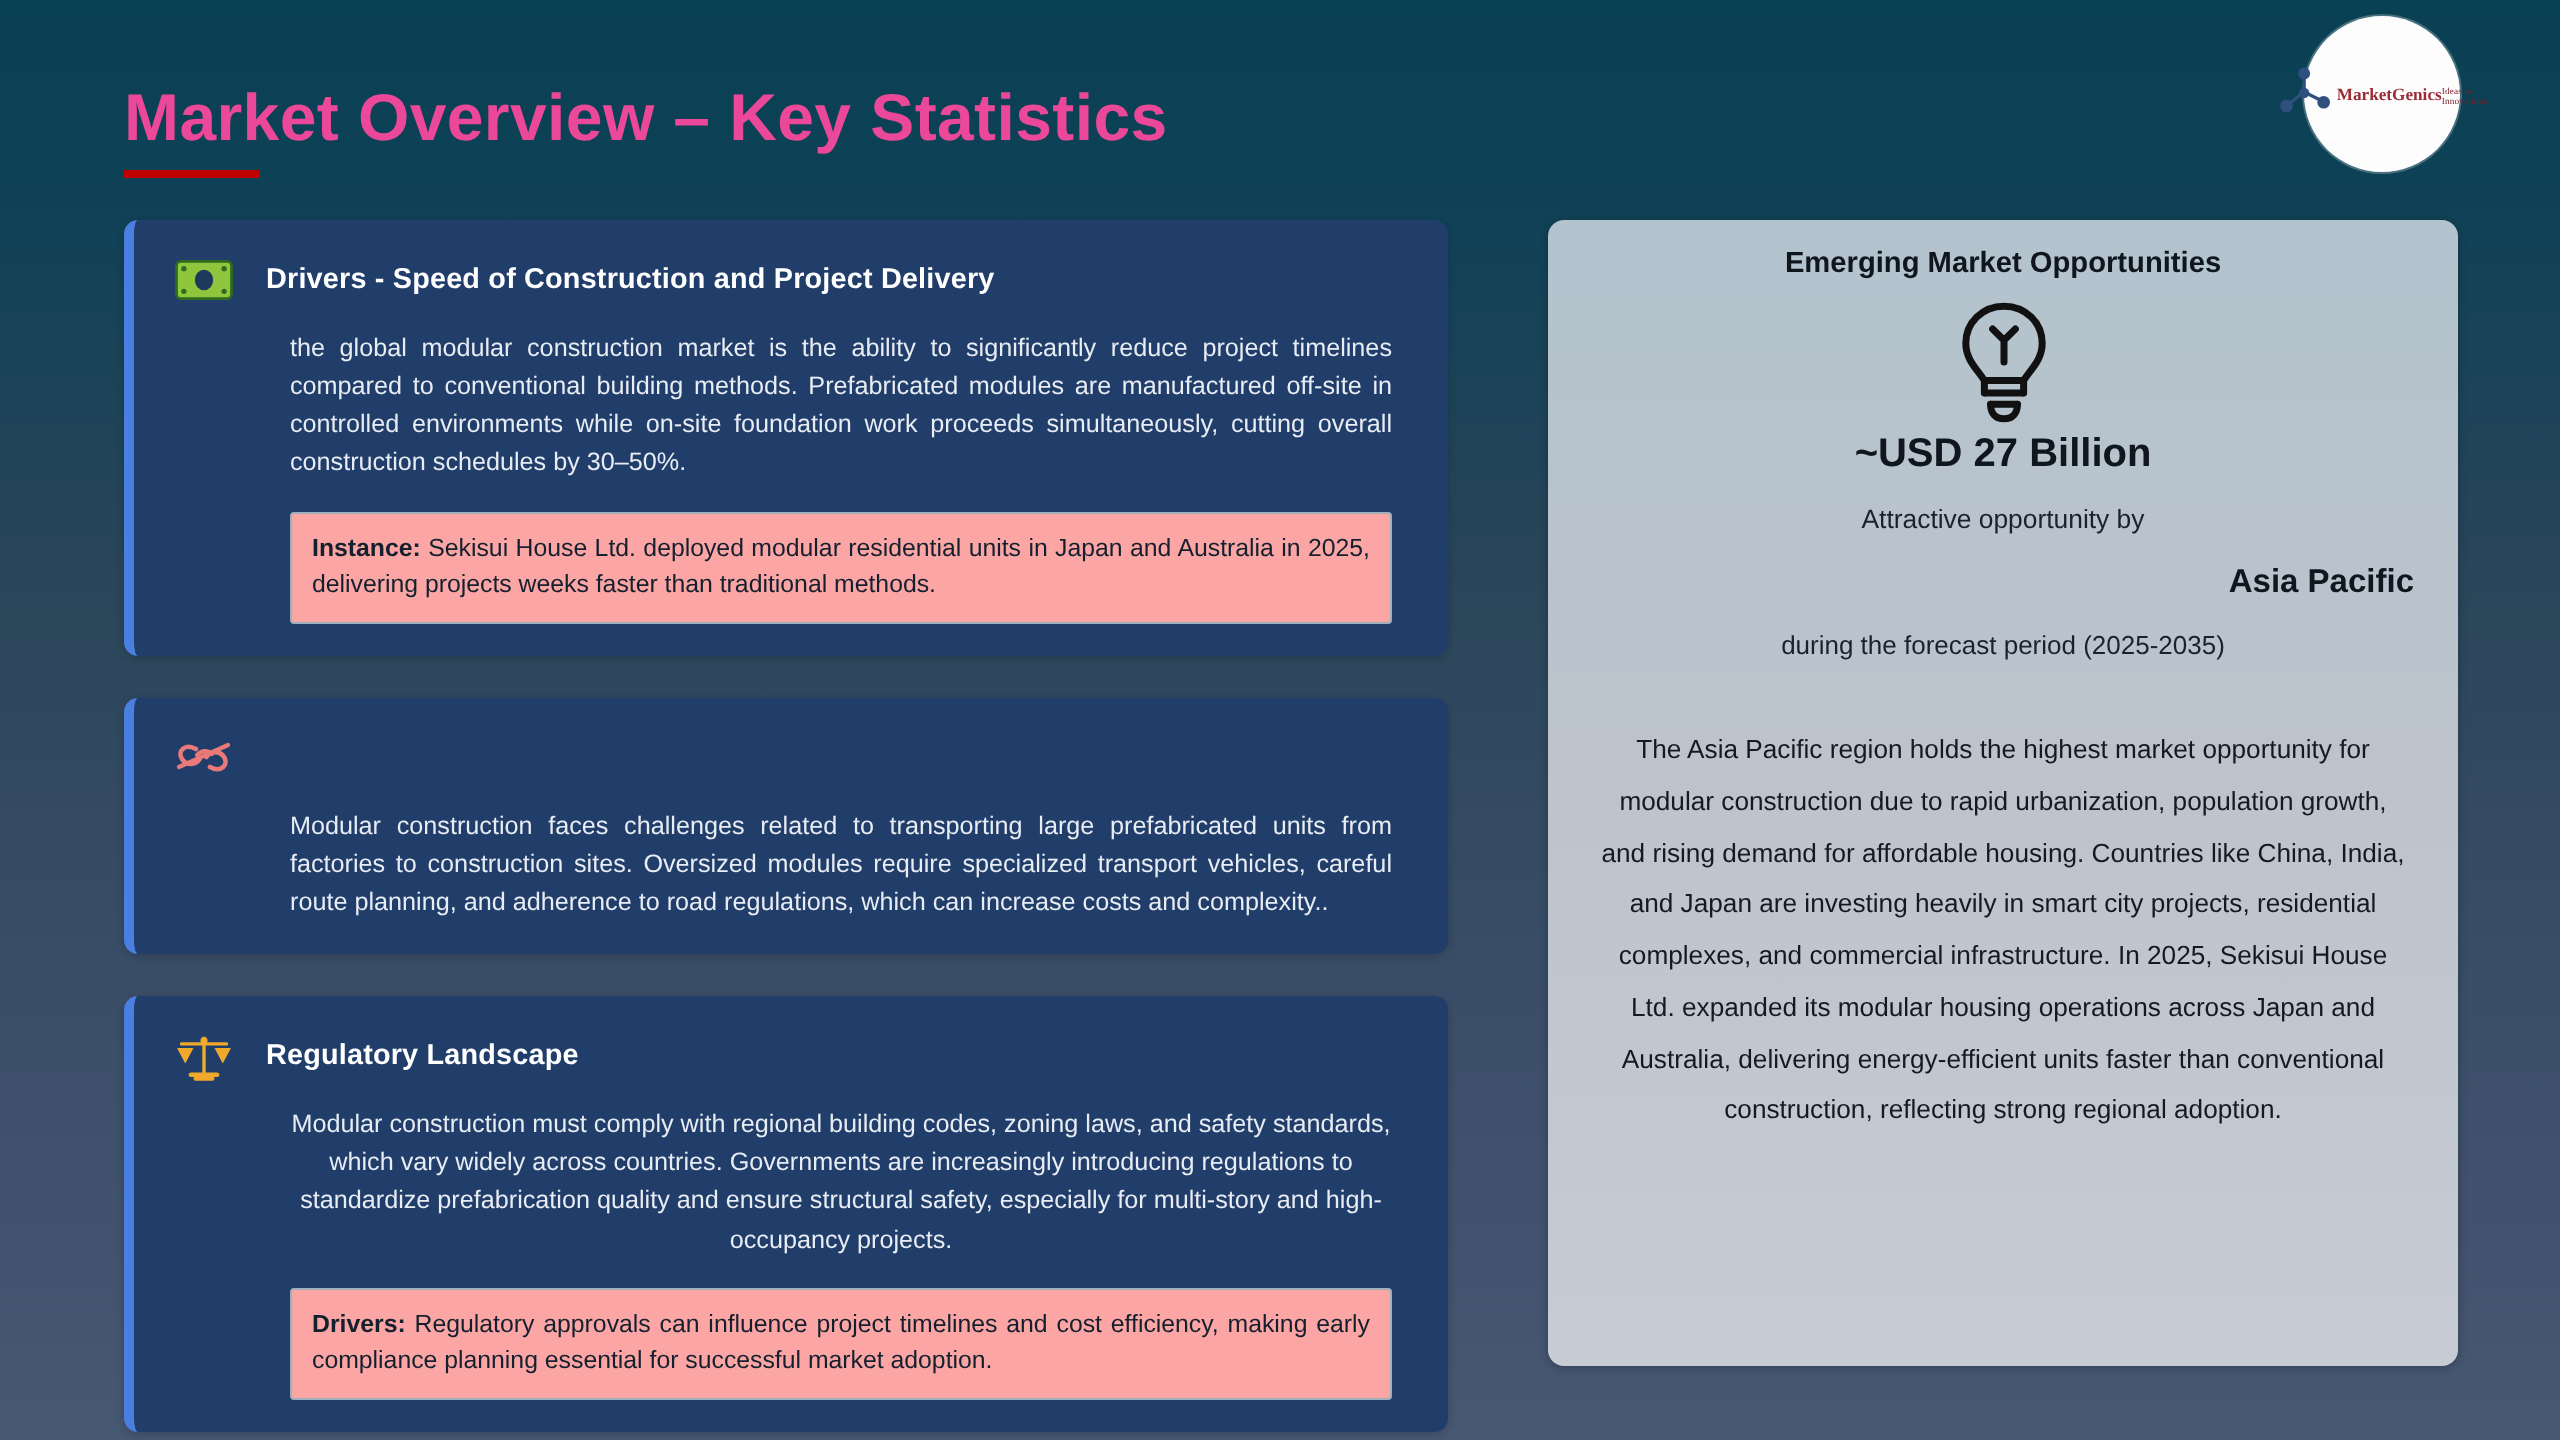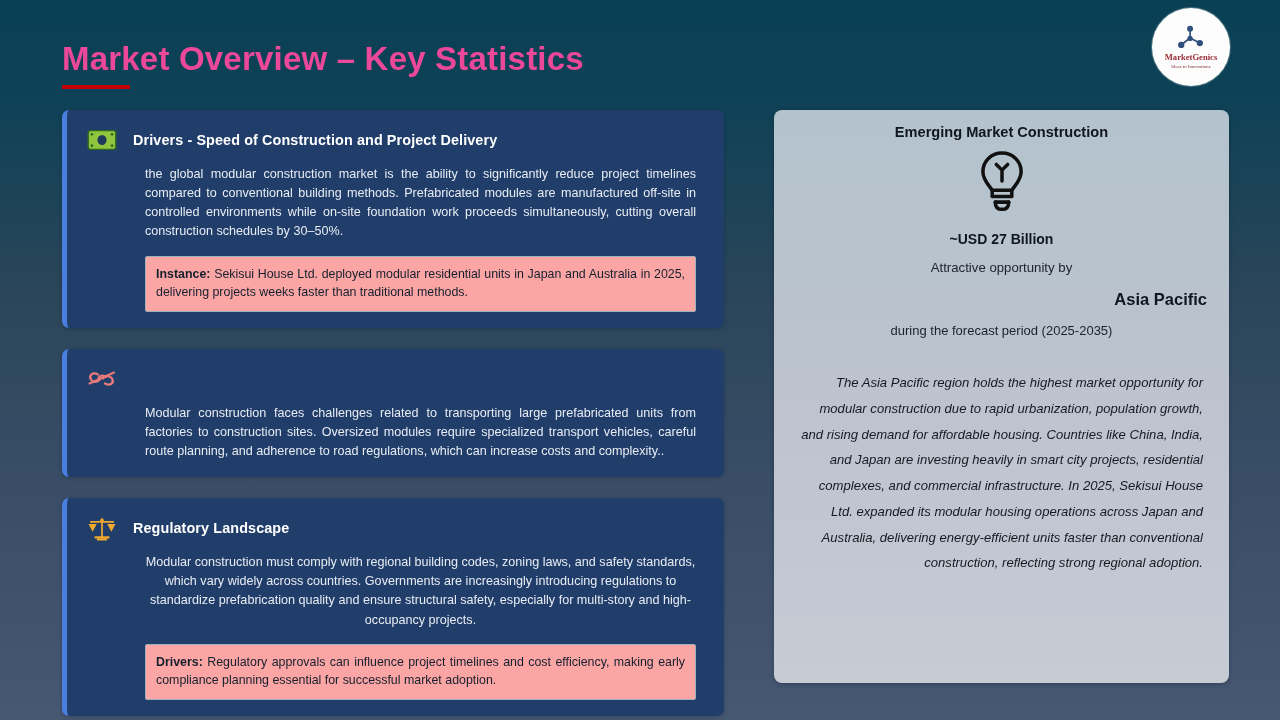--- a/index.html
+++ b/index.html
@@ -47,21 +47,21 @@
   
   .logo-badge {
     position: absolute;
     right: 50px;
     top: 8px;
     width: 78px;
     height: 78px;
     border-radius: 50%;
     background: #fdfdfd;
     display: flex;
-    flex-direction: column;
+    flex-direction: row;
     align-items: center;
     justify-content: center;
     box-shadow: 0 0 0 1px rgba(255,255,255,0.25);
   }
   .logo-mark { width: 30px; height: 26px; display: block; margin-bottom: 2px; }
   .logo-name {
     font-size: 8.6px;
     font-weight: bold;
     color: #9c2b35;
     font-family: "Liberation Serif", serif;
@@ -163,24 +163,23 @@
   }
   .rp-icon-wrap {
     display: flex;
     justify-content: center;
     align-items: center;
     height: 68px;
     margin-top: 8px;
   }
   .rp-value {
     text-align: center;
-    font-size: 14px;
+    font-size: 20px;
     font-weight: bold;
     color: #10161d;
-    margin-top: 15px;
   }
   .rp-sub {
     text-align: center;
     font-size: 13.2px;
     color: #1b222b;
     margin-top: 13px;
   }
   .rp-region {
     text-align: right;
     font-size: 16.5px;
@@ -188,27 +187,26 @@
     color: #10161d;
     margin-top: 15px;
   }
   .rp-period {
     text-align: center;
     font-size: 13px;
     color: #1b222b;
     margin-top: 14px;
   }
   .rp-para {
-    text-align: right;
+    text-align: center;
     font-size: 13.1px;
     line-height: 1.97;
     color: #141a22;
     margin-top: 32px;
     padding: 0 4px;
-    font-style: italic;
   }
 </style>
 </head>
 <body>
 
 <div class="page-title">Market Overview – Key Statistics</div>
 <div class="title-rule"></div>
 
 <div class="logo-badge">
   <span class="logo-mark">
@@ -285,21 +283,21 @@
     <div class="card-body nojust">Modular construction must comply with regional building codes, zoning laws, and safety standards, which vary widely across countries. Governments are increasingly introducing regulations to standardize prefabrication quality and ensure structural safety, especially for multi-story and high-occupancy projects.</div>
     <div class="callout">
       <b>Drivers:</b>
       <span>Regulatory approvals can influence project timelines and cost efficiency, making early compliance planning essential for successful market adoption.</span>
     </div>
   </div>
 
 </div>
 
 <div class="right-panel">
-  <div class="rp-title">Emerging Market Construction</div>
+  <div class="rp-title">Emerging Market Opportunities</div>
   <div class="rp-icon-wrap">
     <svg viewBox="0 0 48 62" width="50" height="64" aria-hidden="true">
       <g fill="none" stroke="#111111" stroke-width="3.4" stroke-linecap="round" stroke-linejoin="round">
         <path d="M24 3 C13.5 3, 5.5 11, 5.5 21 C5.5 29, 11 33.5, 14.5 39 L33.5 39 C37 33.5, 42.5 29, 42.5 21 C42.5 11, 34.5 3, 24 3 Z"></path>
         <line x1="15" y1="45" x2="33" y2="45"></line>
         <path d="M17.5 50.5 L30.5 50.5"></path>
         <line x1="14.5" y1="39" x2="14.5" y2="45"></line>
         <line x1="33.5" y1="39" x2="33.5" y2="45"></line>
         <path d="M17.5 50.5 C17.5 55, 20 57.5, 24 57.5 C28 57.5, 30.5 55, 30.5 50.5"></path>
         <path d="M24 30 L24 19.5 M24 19.5 L18.5 14 M24 19.5 L29.5 14"></path>

